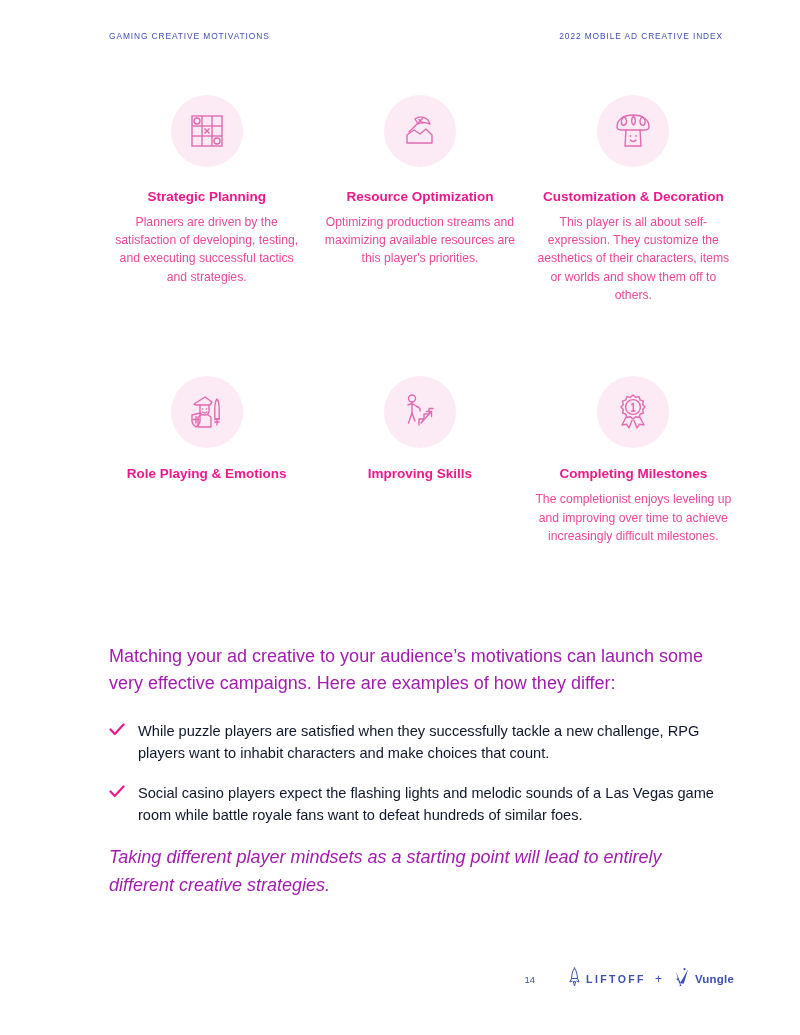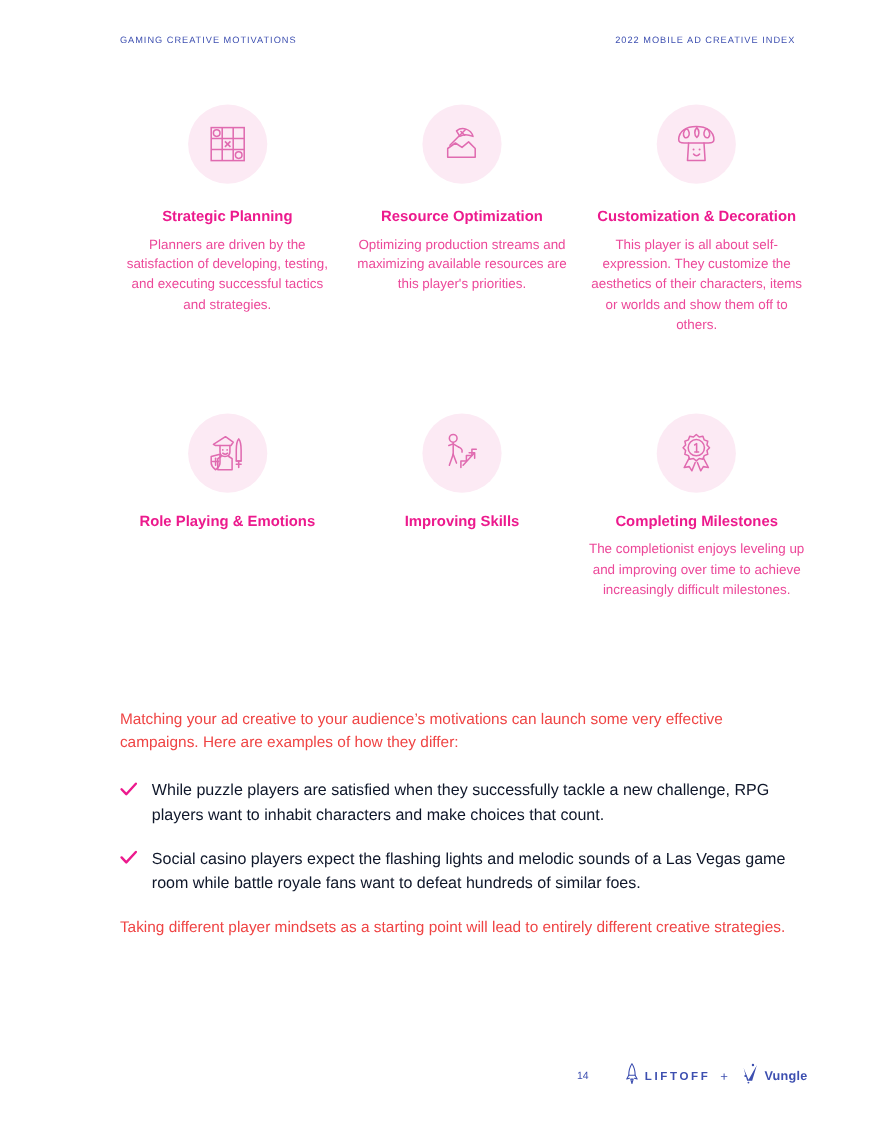--- a/index.html
+++ b/index.html
@@ -95,23 +95,23 @@
   .row2 { margin-top: 72px; }
 
   
   .prose {
     position: absolute;
     top: 643px;
     left: 109px;
     width: 615px;
   }
   .para {
-    font-size: 14px;
+    font-size: 18px;
     line-height: 1.52;
-    color: #ef4444;
+    color: #a21caf;
     margin: 0;
   }
   .bullets {
     margin: 22px 0 0 0;
     padding: 0;
     list-style: none;
   }
   .bullet {
     display: flex;
     align-items: flex-start;
@@ -125,20 +125,21 @@
     color: #ec1a8d;
     line-height: 1;
   }
   .bullet-text {
     font-size: 14.6px;
     line-height: 1.52;
     color: #0f172a;
   }
   .closing {
     margin-top: 16px;
+    font-style: italic;
   }
 
   
   .footer {
     position: absolute;
     bottom: 44px;
     left: 109px;
     width: 625px;
     display: flex;
     justify-content: flex-end;

